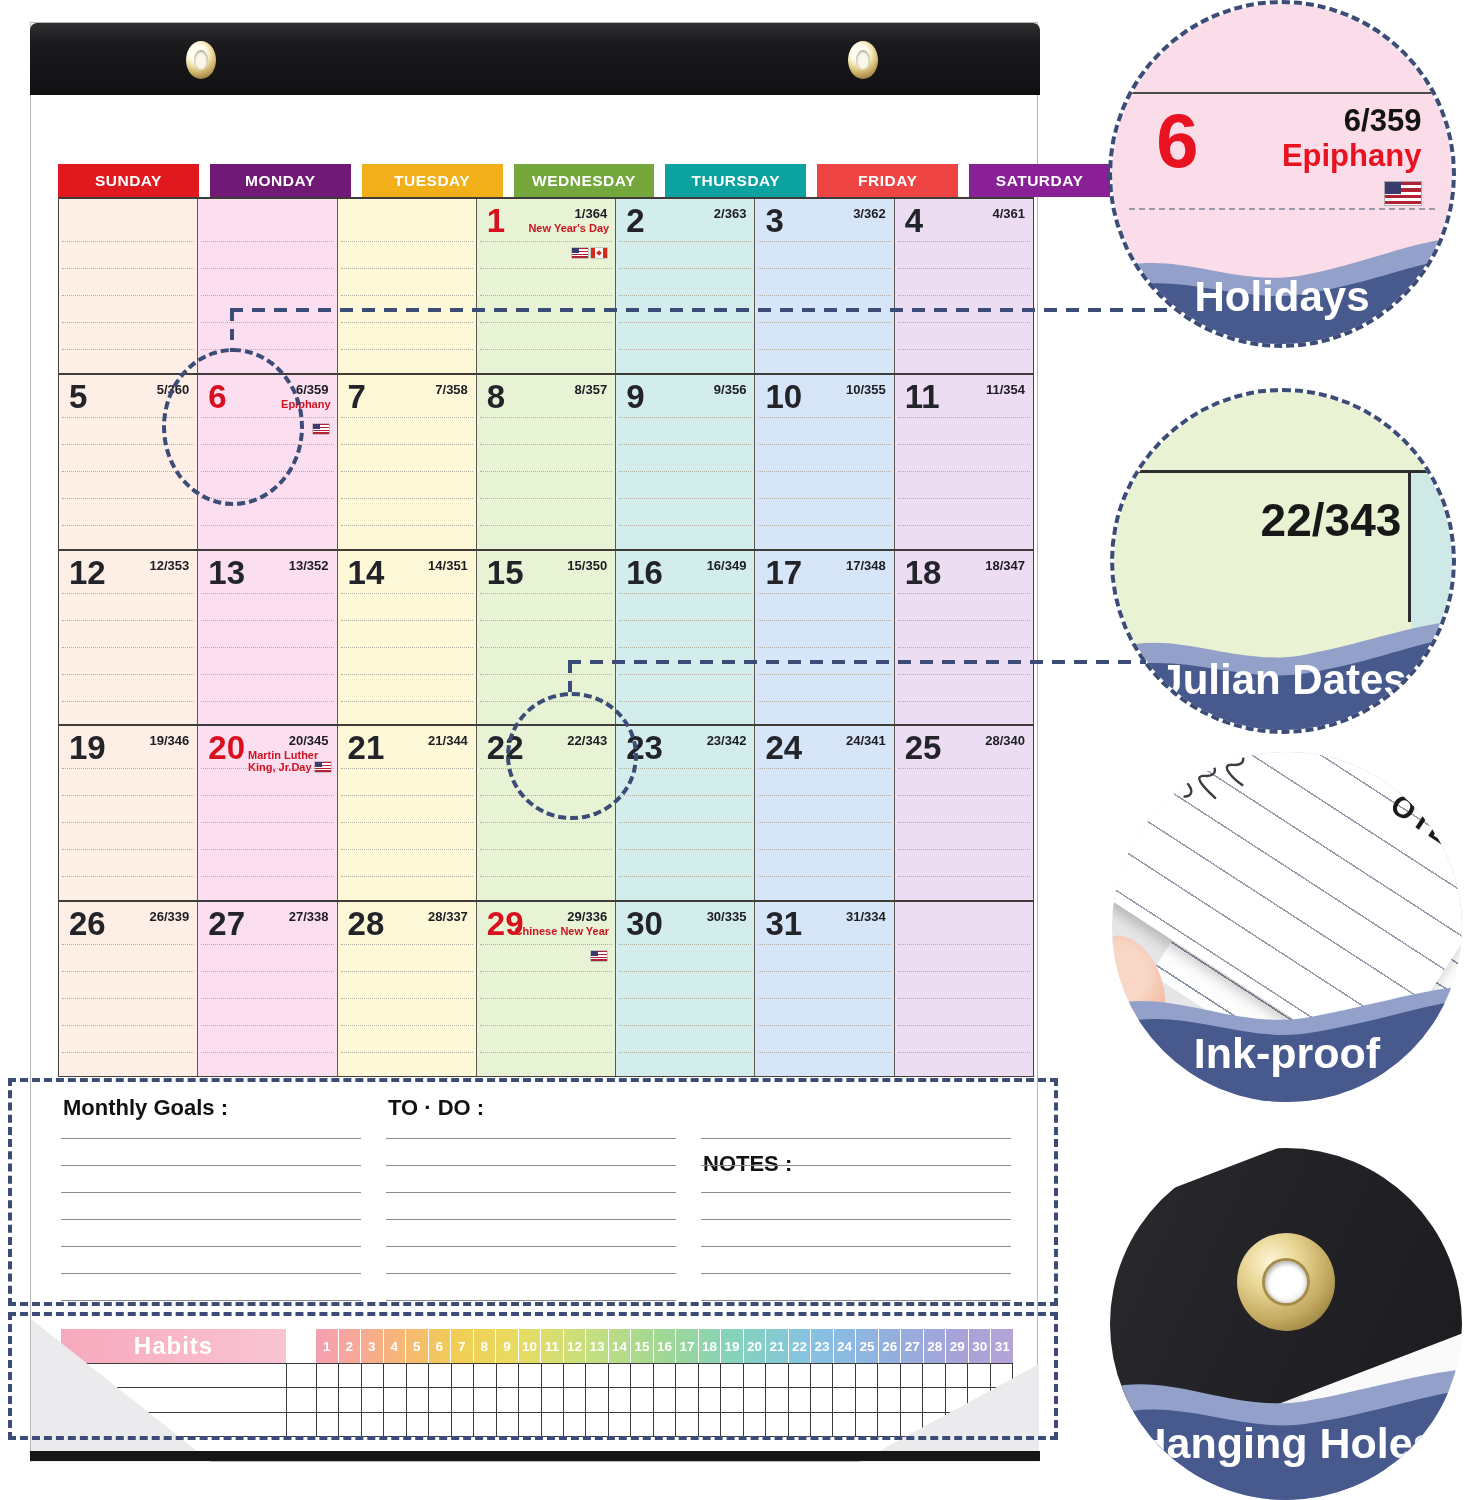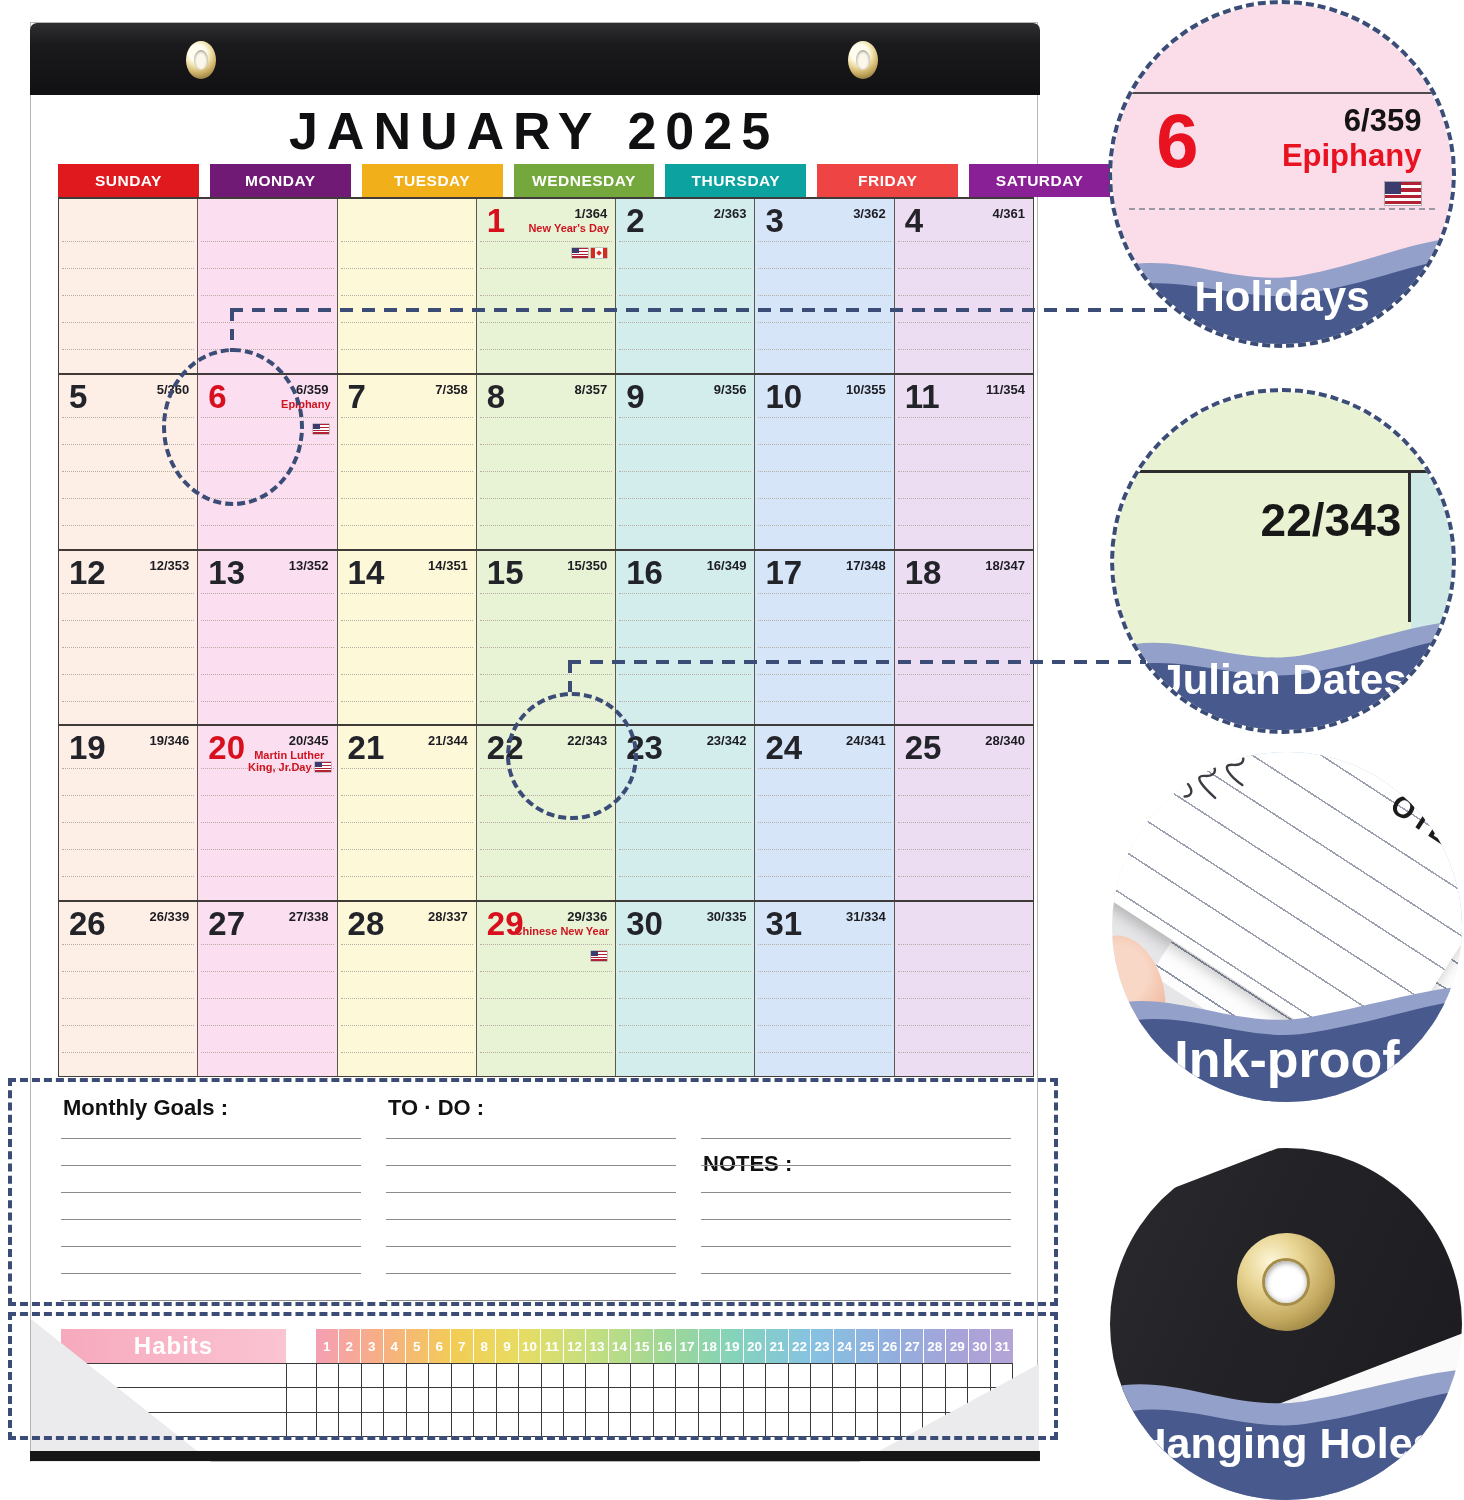--- a/index.html
+++ b/index.html
@@ -20,21 +20,21 @@
   .weekday-cell{flex:1;display:flex;align-items:center;justify-content:center;color:#fff;font-size:15.5px;font-weight:bold;letter-spacing:.5px;}
 
   .grid{position:absolute;left:27px;top:174px;width:976px;height:880px;border-left:1.5px solid #44403c;border-right:1.5px solid #44403c;border-bottom:1.5px solid #44403c;display:flex;flex-direction:column;}
   .grid-row{flex:1;display:flex;border-top:2px solid #3f3b38;}
   .day-cell{flex:1;position:relative;border-right:1.5px solid #5d5750;overflow:hidden;}
   .day-cell:last-child{border-right:none;}
   .cell-line{position:absolute;left:3px;right:3px;height:0;border-top:1.6px dotted #b6aea4;}
   .day-num{position:absolute;left:10px;top:4px;font-size:33px;font-weight:600;color:#23232a;line-height:1.1;}
   .day-num.holiday-red{color:#d8101e;}
   .julian{position:absolute;right:8px;top:7px;font-size:13px;font-weight:bold;color:#1c1c22;}
-  .holiday{position:absolute;right:6px;top:23px;max-width:75%;text-align:center;font-size:11px;font-weight:bold;color:#cf1420;line-height:12px;white-space:pre-line;}
+  .holiday{position:absolute;right:6px;top:23px;max-width:75%;text-align:left;font-size:11px;font-weight:bold;color:#cf1420;line-height:12px;white-space:pre-line;}
   .flags{position:absolute;right:8px;top:49px;display:flex;gap:3px;justify-content:flex-end;}
   .flag-us{display:inline-block;width:16px;height:10px;position:relative;background:repeating-linear-gradient(180deg,#b22234 0 1.4px,#ffffff 1.4px 2.8px);box-shadow:0 0 0 .5px #999;}
   .flag-us::after{content:"";position:absolute;left:0;top:0;width:7px;height:5px;background:#3c3b6e;}
   .flag-ca{display:inline-block;width:16px;height:10px;position:relative;background:linear-gradient(90deg,#d52b1e 0 25%,#ffffff 25% 75%,#d52b1e 75%);box-shadow:0 0 0 .5px #999;}
   .flag-ca::after{content:"";position:absolute;left:50%;top:50%;width:4px;height:4px;background:#d52b1e;transform:translate(-50%,-50%) rotate(45deg);}
   .holiday .flag-us,.holiday .flag-ca{margin-left:3px;vertical-align:-1px;}
 
   
   .goal-label{position:absolute;font-size:22px;font-weight:bold;color:#111;}
   .goal-line{position:absolute;height:0;border-top:1.4px solid #8b8b8b;}
@@ -120,23 +120,20 @@
 
   <div class="cal-page">
     <div class="black-band"></div>
     <div class="grommet" style="left:155px;">
         <div class="grommet-hole"></div>
       </div>
     <div class="grommet" style="left:817px;">
         <div class="grommet-hole"></div>
       </div>
 
-    <div class="cal-title">
-      <span>JANUARY</span><span class="yr">2025</span>
-    </div>
 
     <div class="weekday-row" id="weekday-row">
         <div class="weekday-cell" style="background:#e0191f">SUNDAY</div>
         <div class="weekday-cell" style="background:#701a75">MONDAY</div>
         <div class="weekday-cell" style="background:#f1af19">TUESDAY</div>
         <div class="weekday-cell" style="background:#74a73c">WEDNESDAY</div>
         <div class="weekday-cell" style="background:#0ba2a0">THURSDAY</div>
         <div class="weekday-cell" style="background:#ef4444">FRIDAY</div>
         <div class="weekday-cell" style="background:#8a2095">SATURDAY</div>
       </div>
@@ -704,21 +701,21 @@
         <path d="M12,18 C25,4 38,10 30,22 C22,34 40,30 52,24" fill="none" stroke="#3c3c42" stroke-width="2.4" stroke-linecap="round"></path>
         <path d="M8,48 C20,34 34,40 26,52 C18,64 38,58 50,54" fill="none" stroke="#3c3c42" stroke-width="2.4" stroke-linecap="round"></path>
         <path d="M14,78 C24,66 40,70 34,80" fill="none" stroke="#3c3c42" stroke-width="2.4" stroke-linecap="round"></path>
       </svg>
     </div>
     <div class="thumb"></div>
     <svg class="co-band" viewBox="0 0 100 100" preserveAspectRatio="none">
       <path d="M0,72 C18,68 35,79 55,76 C72,73 88,68 100,67 L100,100 L0,100 Z" fill="#93a0c9"></path>
       <path d="M0,78 C20,72 38,84 58,80 C76,77 90,72 100,71 L100,100 L0,100 Z" fill="#47598d"></path>
     </svg>
-    <div class="co-label" style="top:79%;font-size:52px;">Ink-proof</div>
+    <div class="co-label" style="top:79%;font-size:43px;">Ink-proof</div>
   </div>
 
   <div class="callout co4" style="left:1110px;top:1148px;width:352px;height:352px;">
     <div class="white-wedge"></div>
     <div class="white-wedge2"></div>
     <div class="slab"></div>
     <div class="grommet-big">
       <div class="grommet-inner"></div>
     </div>
     <svg class="co-band" viewBox="0 0 100 100" preserveAspectRatio="none">

